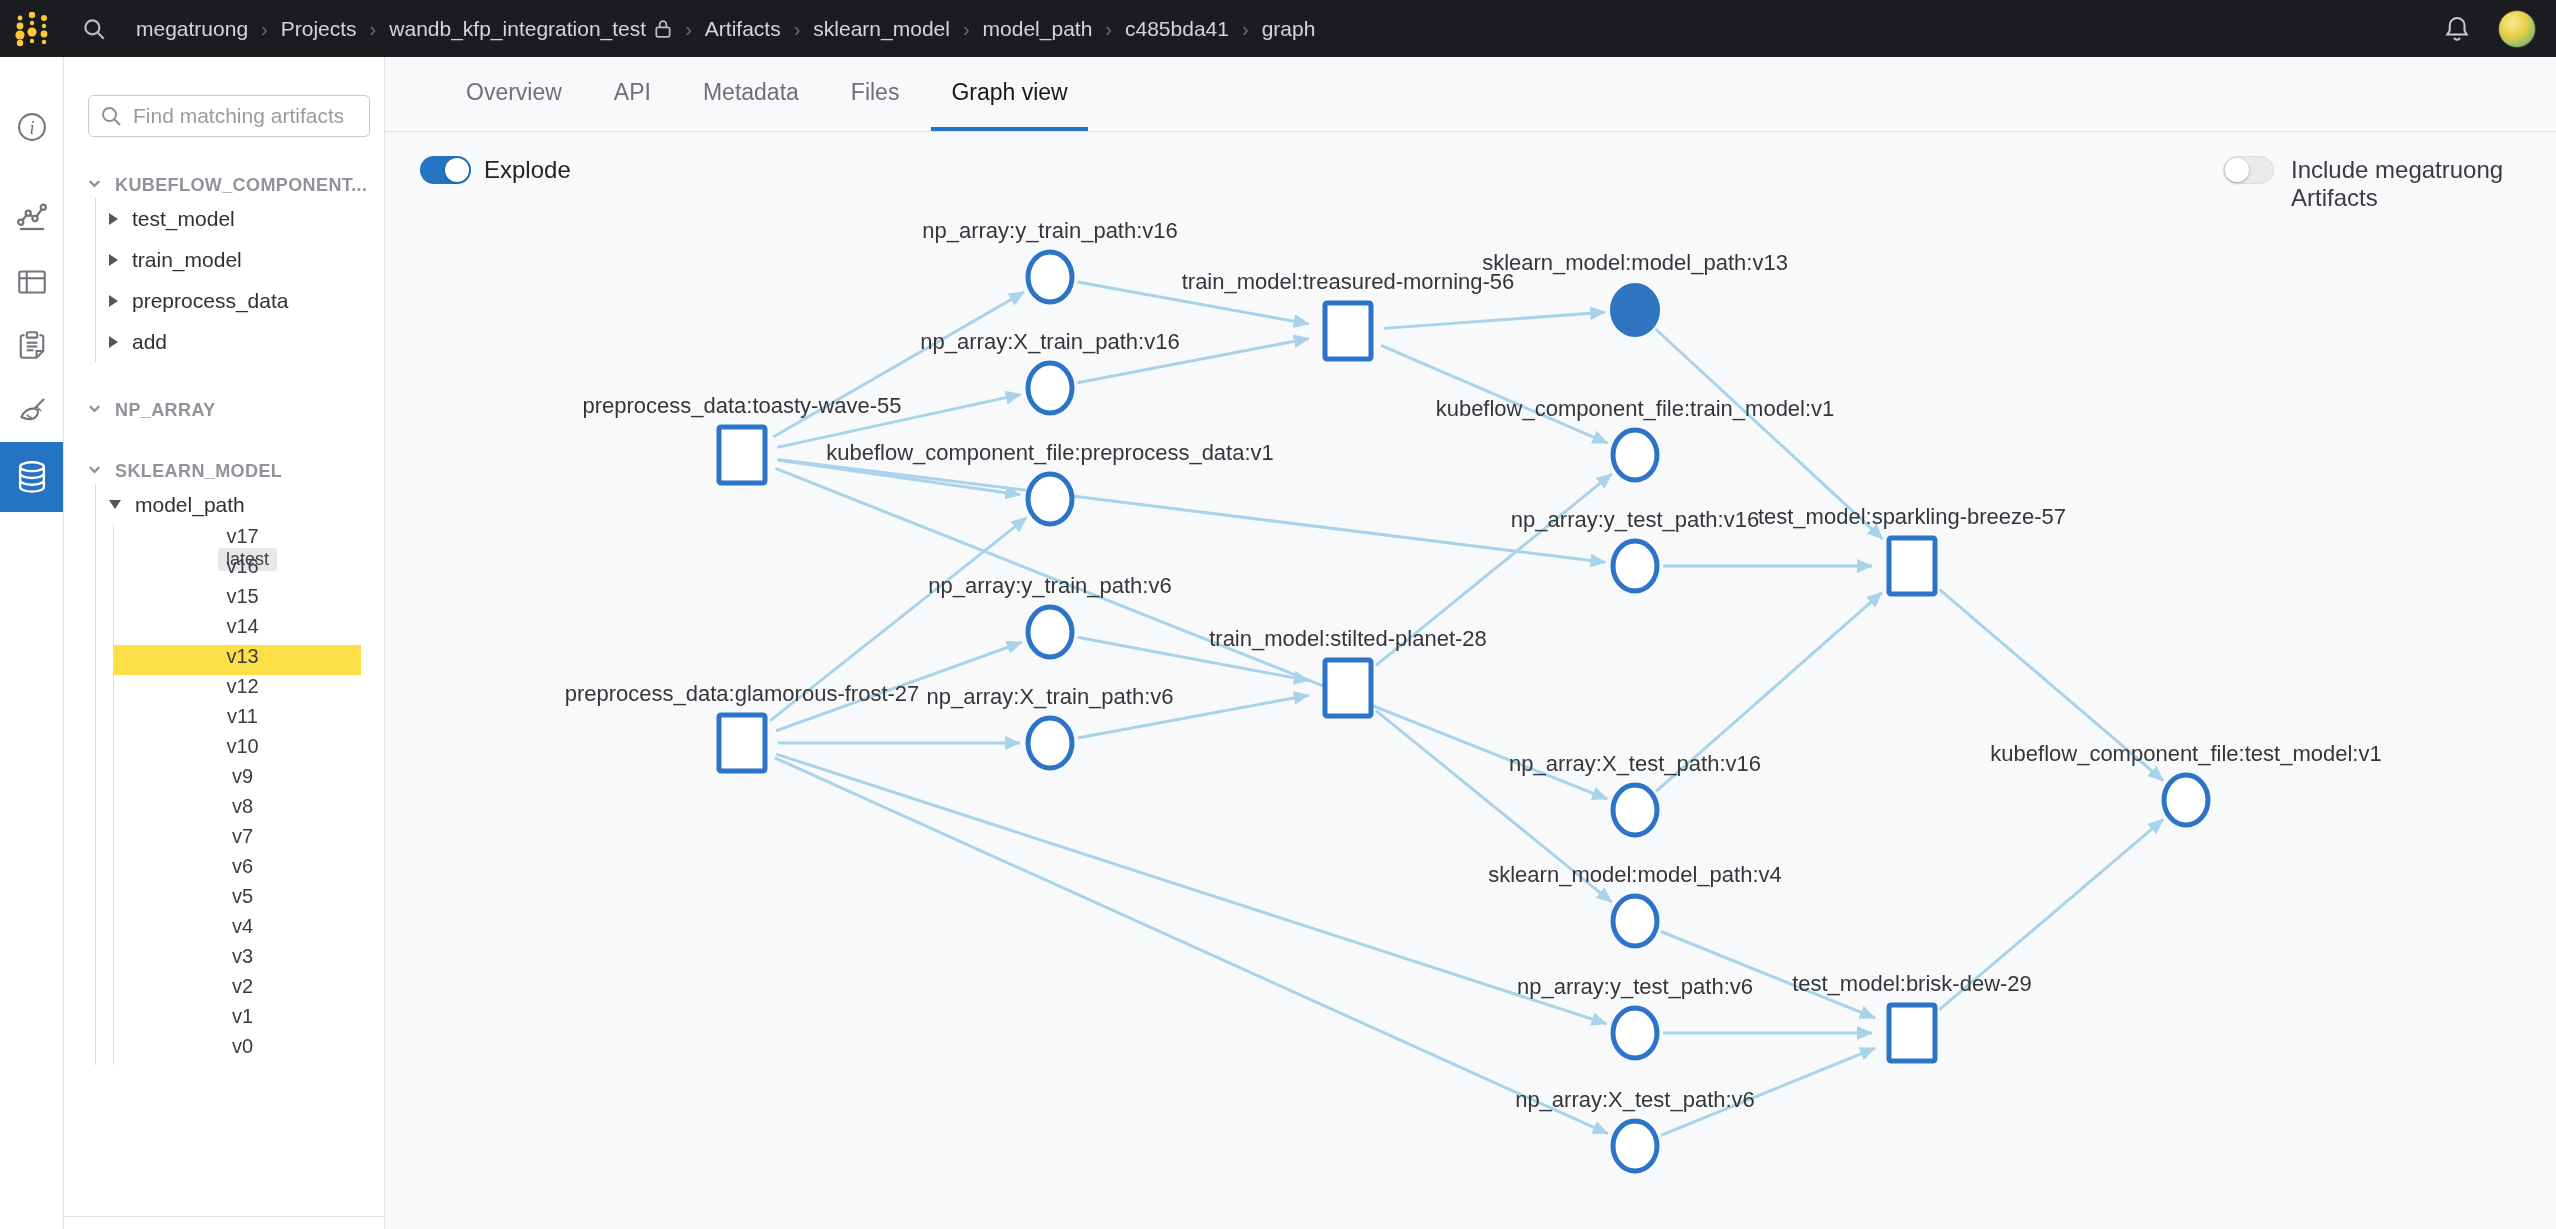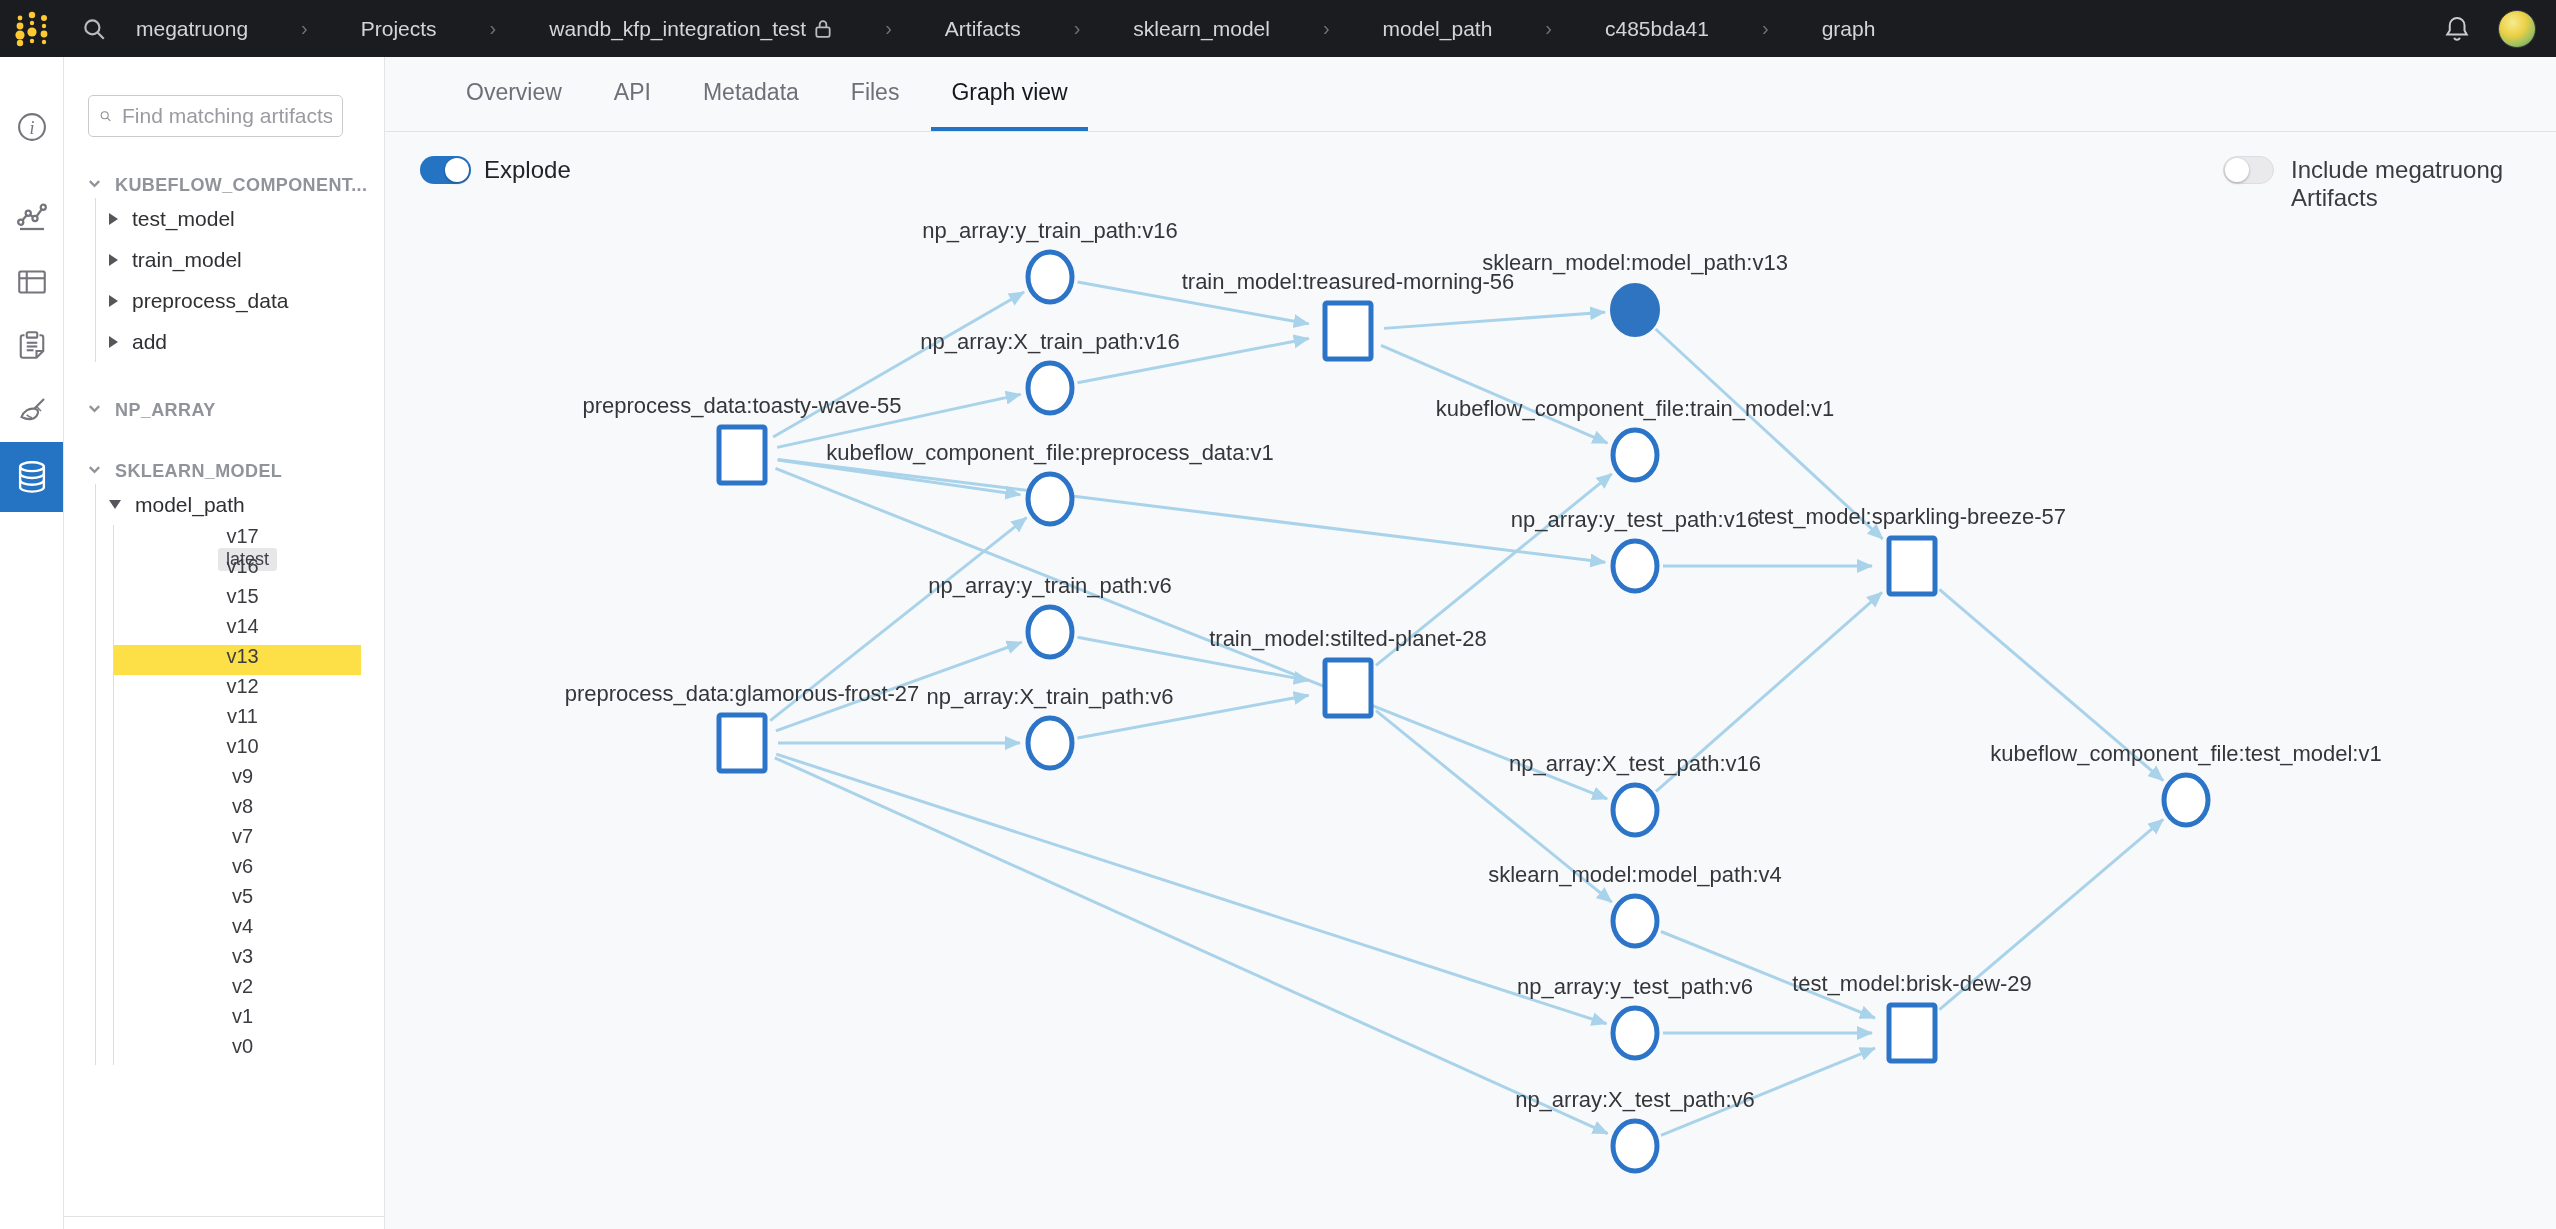--- a/index.html
+++ b/index.html
@@ -2,37 +2,37 @@
 <html><head>
 <meta charset="utf-8">
 <style>
   * { margin:0; padding:0; box-sizing:border-box; }
   html,body { width:2556px; height:1229px; font-family:"Liberation Sans","DejaVu Sans",sans-serif; background:#f8f9fa; overflow:hidden; }
 
   
   #navbar { position:absolute; left:0; top:0; width:2556px; height:57px; background:#1a1c20; z-index:30; display:flex; align-items:center; }
   #logo { width:64px; height:57px; display:flex; align-items:center; justify-content:center; }
   #nav-search { width:60px; display:flex; align-items:center; justify-content:center; }
-  #breadcrumb { display:flex; align-items:center; margin-left:12px; font-size:21px; color:#d4d5d8;gap:40px; }
+  #breadcrumb { display:flex; align-items:flex-end; margin-left:12px; font-size:21px; color:#d4d5d8; }
   #breadcrumb .crumb { margin:0 13px; cursor:pointer; }
   #breadcrumb .crumb:first-child { margin-left:0; }
   #breadcrumb .sep { color:#6e7278; font-size:20px; }
   #breadcrumb svg { margin-left:8px; vertical-align:-3px; }
   #nav-right { margin-left:auto; display:flex; align-items:center; gap:26px; padding-right:20px; }
   #avatar { width:38px; height:38px; border-radius:50%; background:radial-gradient(circle at 38% 32%, #f6ec8f, #eccf45 40%, #9ec161 68%, #57814a 100%); border:1px solid #3a3d42; }
 
   
   #rail { position:absolute; left:0; top:57px; width:64px; height:1172px; background:#ffffff; border-right:1px solid #e4e4e7; z-index:20; }
   .rail-item { position:absolute; left:0; width:63px; height:64px; display:flex; align-items:center; justify-content:center; cursor:pointer; }
   .rail-item.active { background:#2574c4; height:70px; }
 
   
   #sidebar { position:absolute; left:64px; top:57px; width:321px; height:1172px; background:#ffffff; border-right:1px solid #e4e4e7; z-index:20; }
   #sidebar-bottom-border { position:absolute; left:0; top:1159px; width:321px; height:1px; background:#e2e2e5; }
-  #artifact-search { position:absolute; left:24px; top:38px; width:255px; height:42px; border:1.5px solid #c9cacd; border-radius:5px; background:#fff; display:flex; align-items:center; padding:0 10px; }
+  #artifact-search { position:absolute; left:24px; top:38px; width:282px; height:42px; border:1.5px solid #c9cacd; border-radius:5px; background:#fff; display:flex; align-items:center; padding:0 10px; }
   #artifact-search input { border:none; outline:none; font-size:21px; color:#33343a; width:210px; margin-left:10px; font-family:inherit; background:transparent; }
   #artifact-search input::placeholder { color:#9a9ba0; }
   #tree { position:absolute; left:23px; top:80px; width:297px; }
   .sec-header { display:flex; align-items:center; height:26px; margin-top:35px; color:#90939a; font-size:18px; font-weight:700; letter-spacing:.4px; cursor:pointer; }
   .sec-header .chev { margin-right:13px; color:#90939a; }
   .kids { border-left:1px solid #dcdce0; margin-left:8px; }
   .tree-item { display:flex; align-items:center; height:41px; padding-left:13px; font-size:21px; color:#2f3034; cursor:pointer; }
   .tri { width:0; height:0; margin-right:14px; }
   .tri.right { border-left:9px solid #55565c; border-top:6px solid transparent; border-bottom:6px solid transparent; }
   .tri.down { border-top:9px solid #55565c; border-left:6px solid transparent; border-right:6px solid transparent; }

